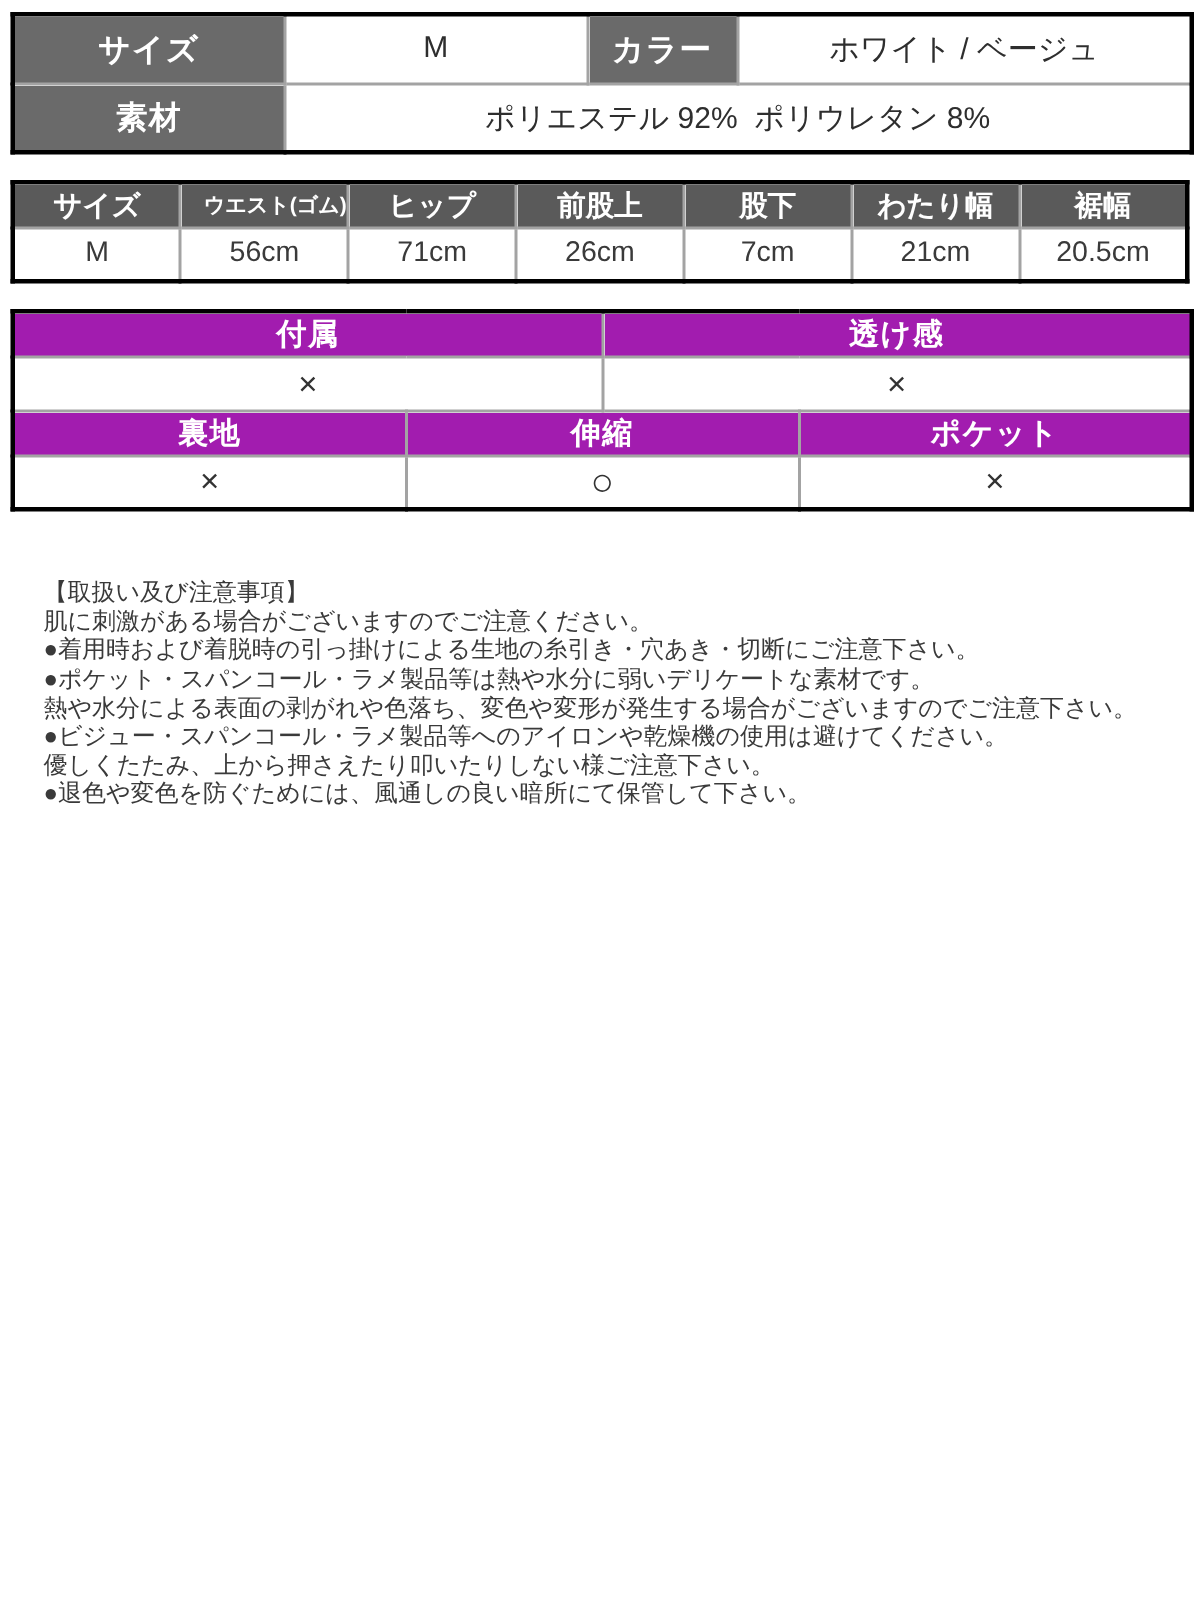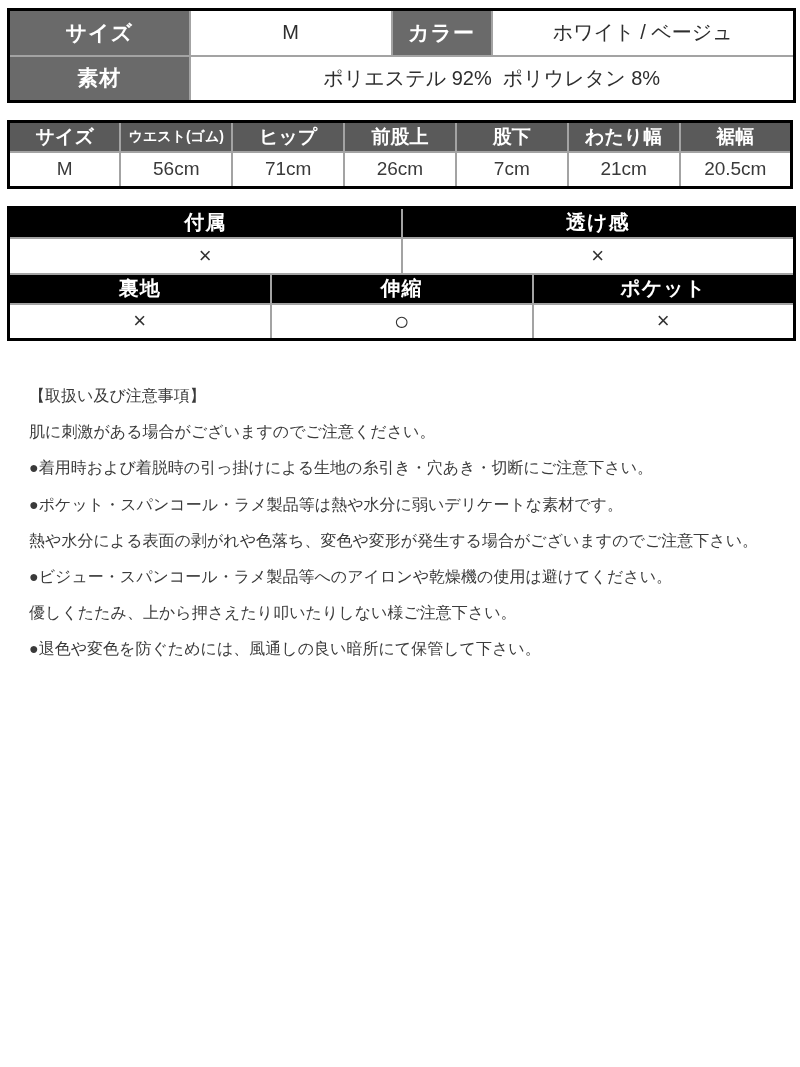--- a/index.html
+++ b/index.html
@@ -49,31 +49,31 @@
   
   .t2 { margin-bottom: 17px; }
   .t2 tr.hrow { height: 30px; }
   .t2 tr.vrow { height: 36px; }
   .t2 th {
     background: #5a5a5a;
     color: #fff;
     font-size: 19px;
     font-weight: bold;
   }
-  .t2 th.small { font-size: 14px; letter-spacing: 0; }
+  .t2 th.small { font-size: 14px; letter-spacing: 0; text-align: right; }
   .t2 td {
     font-size: 19px;
     color: #3a3a3a;
     background: #fff;
   }
   
   .t3 tr.hrow { height: 30px; }
   .t3 tr.vrow { height: 36px; }
   .t3 th {
-    background: #000000;
+    background: #a21caf;
     color: #fff;
     font-size: 20px;
     font-weight: bold;
     letter-spacing: 1px;
   }
   .t3 td {
     font-size: 22px;
     color: #333;
     background: #fff;
     font-weight: normal;
@@ -82,21 +82,20 @@
   
   .notes {
     margin: 45px 0 0 22px;
     width: 760px;
     font-size: 16px;
     line-height: 19.2px;
     color: #3a3a3a;
   }
   .notes .line {
     white-space: nowrap;
-    margin-top: 17px;
   }
 </style>
 </head>
 <body>
 
 <div class="page">
 
   <table class="spec t1">
     <colgroup>
       <col style="width:181px">

